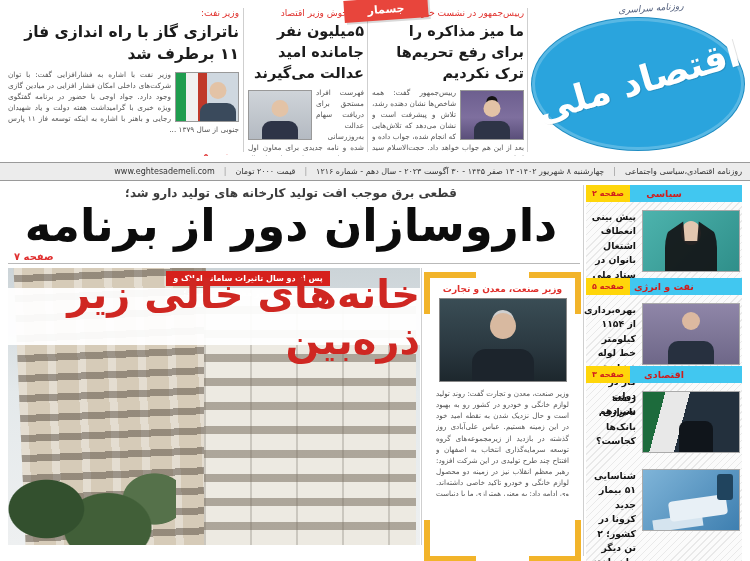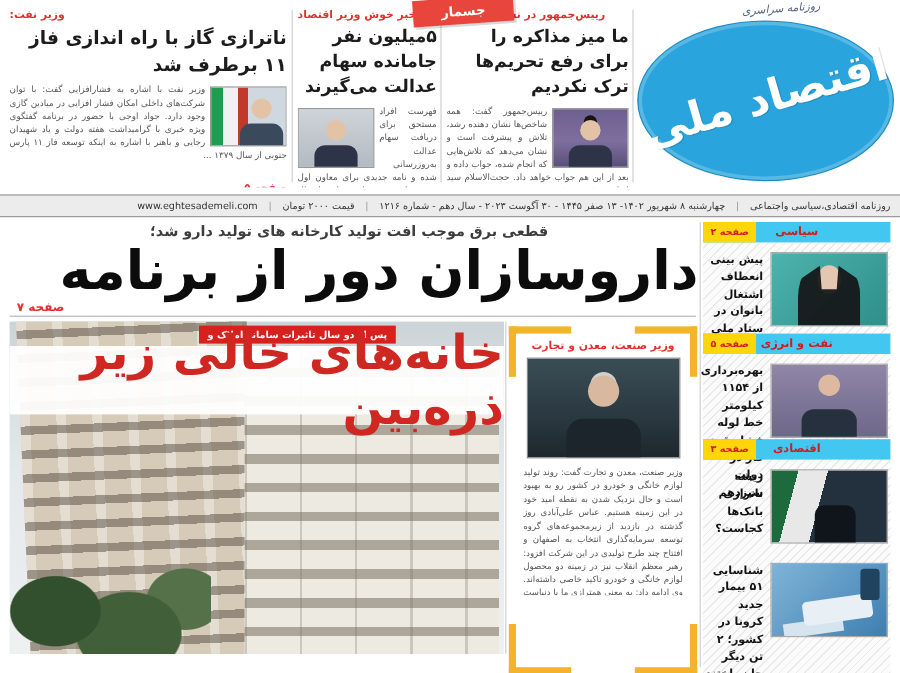--- a/index.html
+++ b/index.html
@@ -34,21 +34,21 @@
     box-shadow: inset 0 0 0 3px rgba(255,255,255,0.22), 0 0 0 1px #1d8cc2;
   }
   .m-logo {
     position:absolute; top:42px; left:0; width:100%; text-align:center;
     color:#fff; font-size:37px; font-weight:bold; transform:rotate(-16deg);
     text-shadow: 1px 1px 0 rgba(0,0,0,0.12);
   }
 
   
   .tbox { position:absolute; top:8px; height:148px; overflow:hidden; }
-  .kicker { color:#e0302c; font-size:9px; font-weight:bold; margin-bottom:3px; text-align:left; }
+  .kicker { color:#e0302c; font-size:9px; font-weight:normal; margin-bottom:3px; text-align:right; }
   .t-headline { font-size:14.5px; font-weight:800; color:#1c1c1c; line-height:1.45; margin:0 0 4px; text-align:right; }
   .t-body { font-size:7.3px; color:#555; text-align:justify; line-height:1.5; height:80px; overflow:hidden; }
   .t-photo { position:relative; width:64px; height:50px; border:1px solid #999; display:block; overflow:hidden; }
   .fl-l { float:left; margin:2px 4px 2px 0; }
   .fl-r { float:right; margin:2px 0 2px 4px; }
   .pageref { color:#e03030; font-weight:bold; font-size:9px; margin-top:2px; }
 
   
   .person::before {
     content:""; position:absolute; top:9px; left:50%; transform:translateX(-50%);
@@ -69,21 +69,21 @@
   .datebar {
     position:absolute; left:0; top:162px; width:750px; height:19px;
     background:#ececec; border-top:1px solid #9a9a9a; border-bottom:1px solid #9a9a9a;
     display:flex; align-items:center; font-size:8px; color:#333; padding:0 8px;
   }
   .datebar .sep { color:#999; margin:0 9px; }
   .ltr { direction:ltr; unicode-bidi:bidi-override; }
 
   
   .lead-kicker { position:absolute; top:186px; left:0; width:582px; text-align:center; font-size:12px; color:#3d3d3d; font-weight:600; }
-  .lead-headline { position:absolute; top:199px; left:0; width:582px; text-align:right; font-size:45px; font-weight:900; color:#0c0c0c; }
+  .lead-headline { position:absolute; top:199px; left:0; width:582px; text-align:center; font-size:45px; font-weight:900; color:#0c0c0c; }
   .lead-page { position:absolute; top:251px; left:14px; color:#e03030; font-weight:bold; font-size:10px; }
 
   
   .mainphoto { position:absolute; left:8px; top:268px; width:412px; height:277px; overflow:hidden; background:linear-gradient(180deg,#ccd4d8 0%,#e4e9eb 45%,#eef0f1 100%); }
   .bldg-a {
     position:absolute; left:12px; top:-10px; width:192px; height:310px; transform:rotate(-2.5deg);
     background-color:#d6cbb8;
     background-image:
       repeating-linear-gradient(to bottom, rgba(70,60,50,0) 0 13px, rgba(70,60,50,0.45) 13px 20px),
       repeating-linear-gradient(to right, rgba(255,255,255,0.35) 0 8px, rgba(255,255,255,0) 8px 30px);
@@ -177,21 +177,21 @@
     <h2 class="t-headline">ما میز مذاکره را برای رفع تحریم‌ها ترک نکردیم</h2>
     <div class="t-body">
       <span class="t-photo person photo-raisi fl-r"></span>
       <span>رییس‌جمهور گفت: همه شاخص‌ها نشان دهنده رشد، تلاش و پیشرفت است و نشان می‌دهد که تلاش‌هایی که انجام شده، جواب داده و بعد از این هم جواب خواهد داد. حجت‌الاسلام سید ابراهیم رئیسی رئیس جمهور در سومین نشست خبری خود با اصحاب رسانه که به مناسبت ...</span>
     </div>
 
   </article>
 
   <article class="tbox" style="left:248px;width:116px;">
     <div class="kicker">خبر خوش وزیر اقتصاد</div>
-    <h2 class="t-headline">۵میلیون نفر جامانده سهام عدالت می‌گیرند</h2>
+    <h2 class="t-headline">۵میلیون نفر جامانده امید عدالت می‌گیرند</h2>
     <div class="t-body">
       <span class="t-photo person photo-saham fl-l"></span>
       <span>فهرست افراد مستحق برای دریافت سهام عدالت به‌روزرسانی شده و نامه جدیدی برای معاون اول جهت طرح در هیات دولت ارسال کردیم. سید احسان خاندوزی وزیر امور اقتصاد در پاسخ به سؤالی در خصوص سهام عدالت جاماندگان و کمبود احتمالی منابع گفت: منابع برای جاماندگان ...</span>
     </div>
 
   </article>
 
   <article class="tbox" style="left:8px;width:231px;">
     <div class="kicker">وزیر نفت:</div>
     <h2 class="t-headline" style="font-size:15.5px">ناترازی گاز با راه اندازی فاز ۱۱ برطرف شد</h2>

